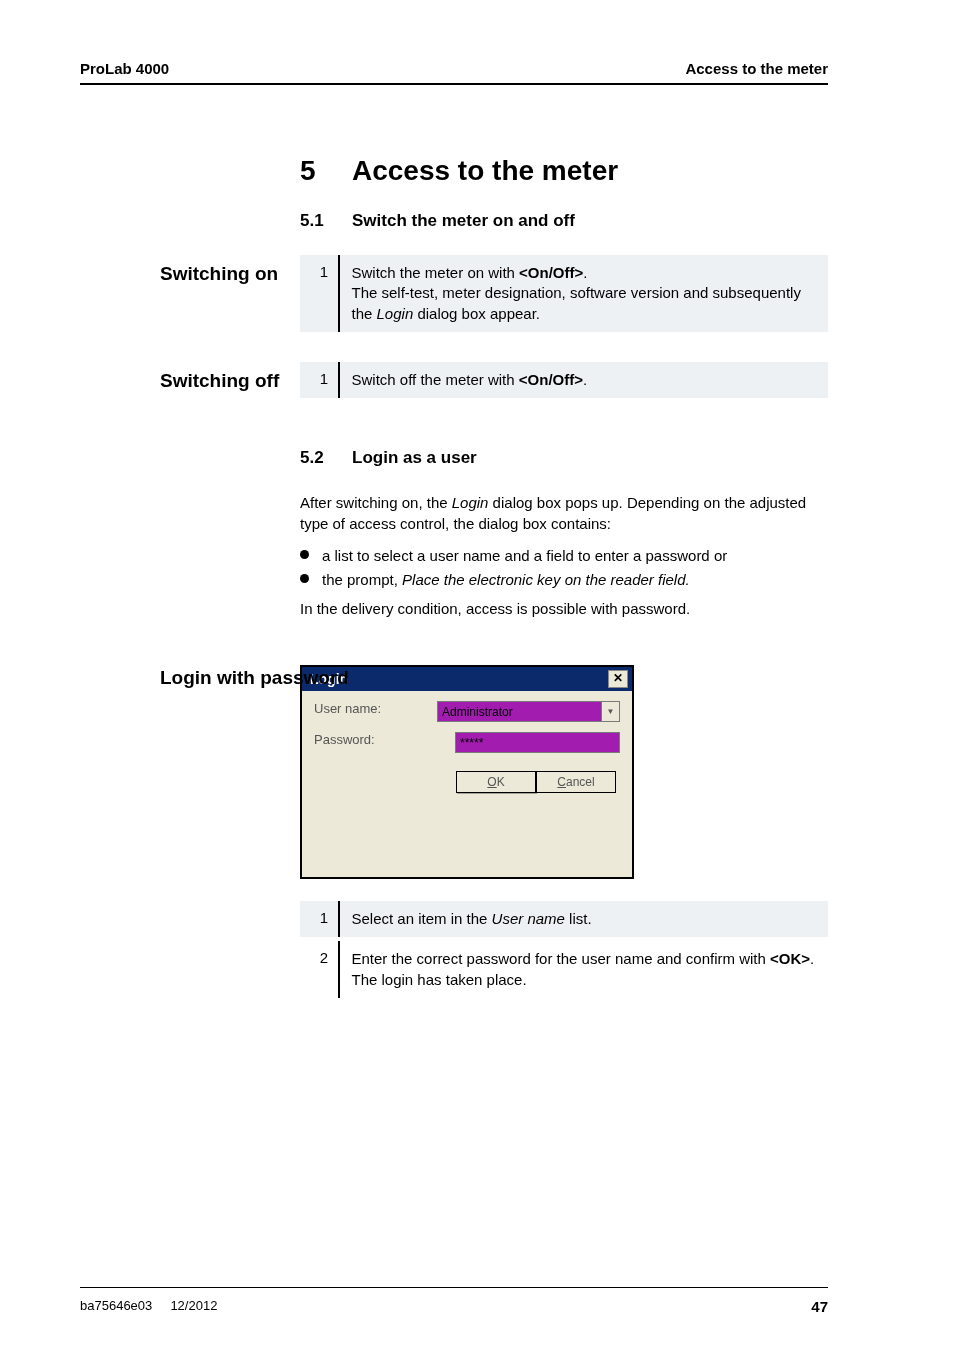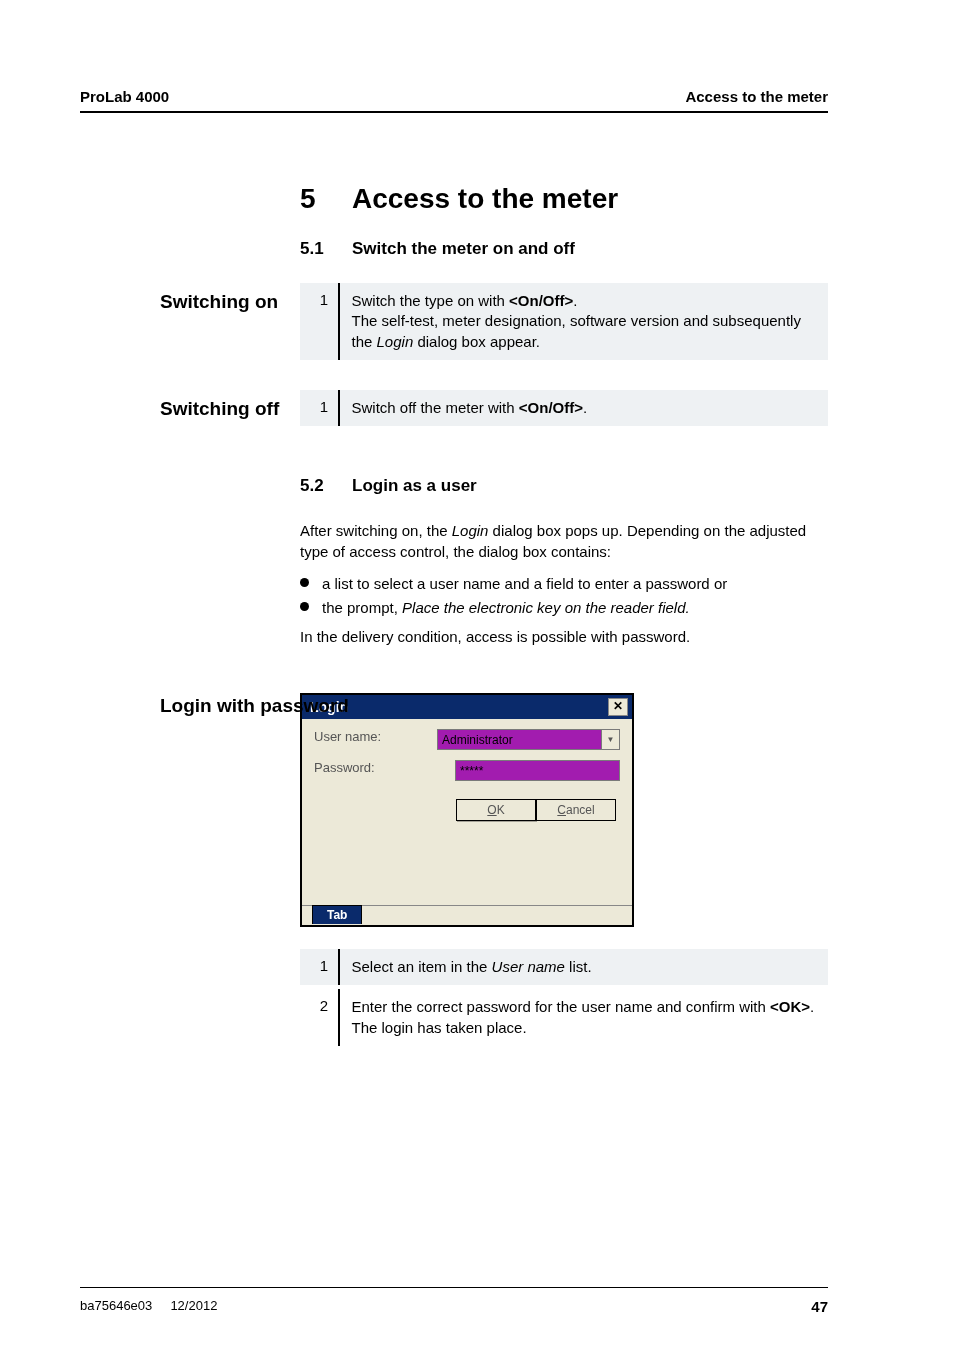--- a/index.html
+++ b/index.html
@@ -7,21 +7,21 @@
     padding: 0;
     background: #ffffff;
     font-family: Arial, Helvetica, sans-serif;
     color: #000000;
     width: 954px;
   }
   .page {
     width: 908px;
     min-height: 1351px;
     box-sizing: border-box;
-    padding: 88px 80px 40px 80px;
+    padding: 60px 80px 40px 80px;
     position: relative;
   }
   .header-row {
     display: flex;
     justify-content: space-between;
     font-size: 15px;
     font-weight: bold;
     padding-bottom: 6px;
     border-bottom: 2px solid #000;
     margin-bottom: 70px;
@@ -255,21 +255,21 @@
     </h2>
   </div>
 
   <div style="position:relative; margin-bottom: 30px;">
     <div class="side-label" style="top:8px;">Switching on</div>
     <div class="content-indent">
       <div class="step-row highlight">
         <div class="step-num">1</div>
         <div class="step-divider"></div>
         <div class="step-text">
-          <span>Switch the type on with </span><b>&lt;On/Off&gt;</b><span>.</span><br>
+          <span>Switch the meter on with </span><b>&lt;On/Off&gt;</b><span>.</span><br>
           <span>The self-test, meter designation, software version and subsequently the </span><em>Login</em><span> dialog box appear.</span>
         </div>
       </div>
     </div>
   </div>
 
   <div style="position:relative; margin-bottom: 50px;">
     <div class="side-label" style="top:8px;">Switching off</div>
     <div class="content-indent">
       <div class="step-row highlight">
@@ -329,23 +329,20 @@
           <div class="button-row">
             <div class="win-btn ok-btn">
               <span class="mnemonic">O</span><span>K</span>
             </div>
             <div class="win-btn">
               <span class="mnemonic">C</span><span>ancel</span>
             </div>
           </div>
           <div class="login-spacer"></div>
         </div>
-        <div class="tab-area">
-          <span class="tab-btn">Tab</span>
-        </div>
       </div>
 
       <div style="height:22px;"></div>
 
       <div class="step-row highlight">
         <div class="step-num">1</div>
         <div class="step-divider"></div>
         <div class="step-text">
           <span>Select an item in the </span><em>User name</em><span> list.</span>
         </div>

